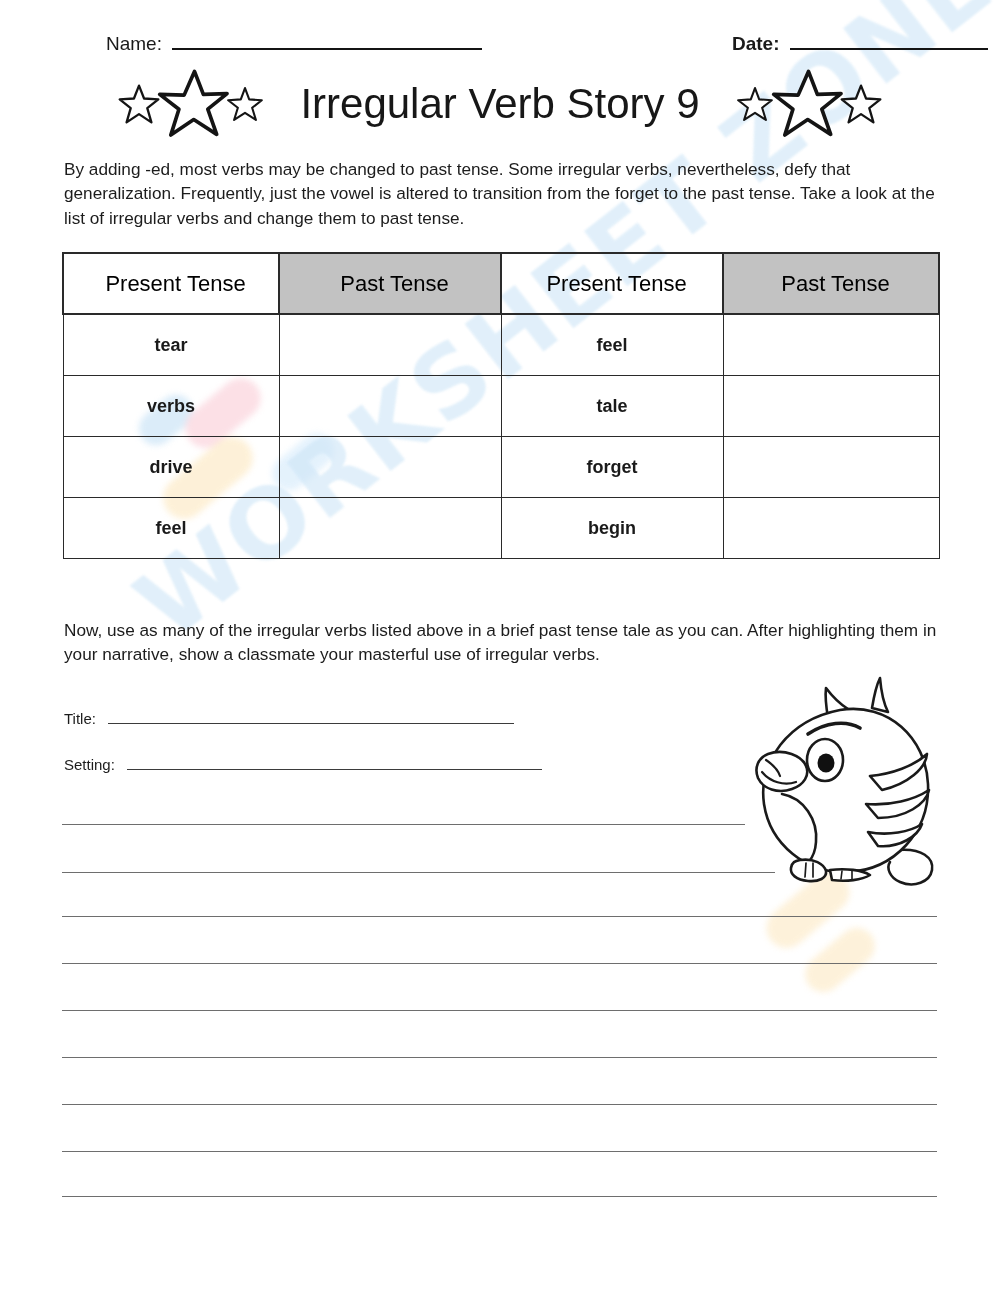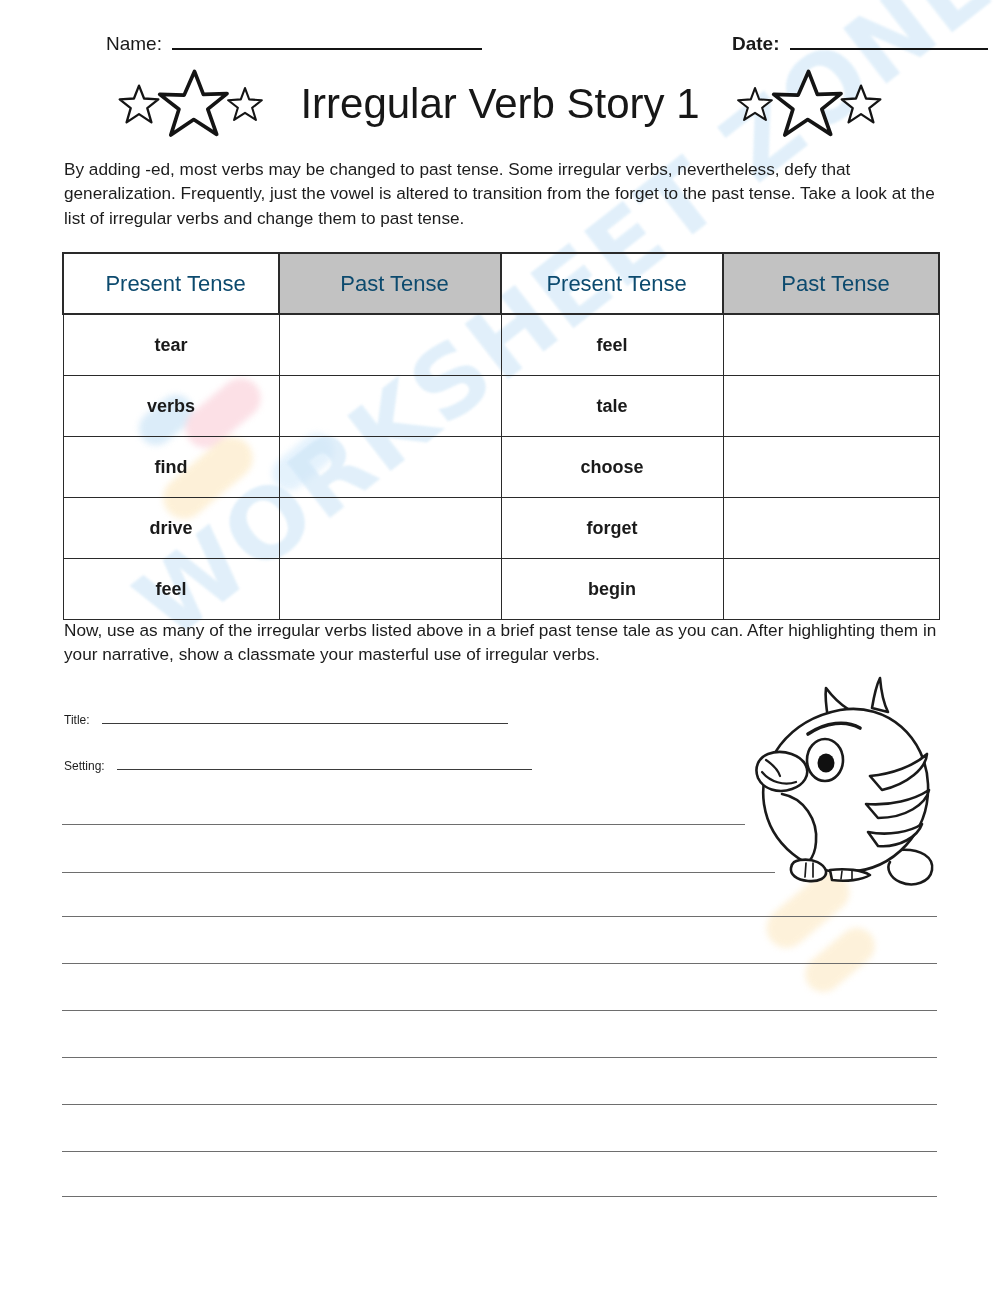--- a/index.html
+++ b/index.html
@@ -145,39 +145,39 @@
   #verb-table col.c4 { width: 216px; }
   #verb-table th, #verb-table td {
     border: 1.6px solid #2a2a2a;
     text-align: center;
     font-weight: 400;
     background: transparent;
   }
   #verb-table th {
     height: 57px;
     font-size: 22px;
-    color: #0c4a6e;
+    color: #000000;
     border-width: 2.2px;
     padding-left: 10px;
   }
   #verb-table th.shaded { background: #c2c2c2; }
   #verb-table td {
     height: 58px;
     font-size: 18px;
     color: #1a1a1a;
     font-weight: bold;
   }
 
   
   .prompt {
     position: absolute;
     left: 64px;
     display: flex;
     align-items: baseline;
-    font-size: 12px;
+    font-size: 15px;
     color: #1c1c1c;
     z-index: 2;
   }
   #prompt-title   { top: 709px; }
   #prompt-setting { top: 755px; }
   .prompt-rule {
     display: inline-block;
     border-bottom: 1.5px solid #3b3b3b;
     height: 14px;
     margin-left: 12px;
@@ -247,21 +247,21 @@
         <path d="M50 10 L61 38 L92 40 L68 59 L77 90 L50 72 L23 90 L32 59 L8 40 L39 38 Z" fill="#ffffff" stroke="#141414" stroke-width="5" stroke-linejoin="round"></path>
       </svg>
       <svg width="74" height="74" viewBox="0 0 100 100" style="margin:0 -6px;">
         <path d="M52 6 L64 37 L96 36 L70 57 L82 91 L51 71 L20 92 L31 57 L5 37 L38 38 Z" fill="#ffffff" stroke="#141414" stroke-width="5" stroke-linejoin="round"></path>
       </svg>
       <svg width="42" height="42" viewBox="0 0 100 100">
         <path d="M50 12 L60 39 L90 41 L67 59 L76 88 L50 71 L24 88 L33 59 L10 41 L40 39 Z" fill="#ffffff" stroke="#141414" stroke-width="5" stroke-linejoin="round"></path>
       </svg>
     </span>
 
-    <span id="title-text">Irregular Verb Story 1</span>
+    <span id="title-text">Irregular Verb Story 9</span>
 
     <span class="star-group">
       <svg width="42" height="42" viewBox="0 0 100 100">
         <path d="M50 12 L60 39 L90 41 L67 59 L76 88 L50 71 L24 88 L33 59 L10 41 L40 39 Z" fill="#ffffff" stroke="#141414" stroke-width="5" stroke-linejoin="round"></path>
       </svg>
       <svg width="74" height="74" viewBox="0 0 100 100" style="margin:0 -6px;">
         <path d="M52 6 L64 37 L96 36 L70 57 L82 91 L51 71 L20 92 L31 57 L5 37 L38 38 Z" fill="#ffffff" stroke="#141414" stroke-width="5" stroke-linejoin="round"></path>
       </svg>
       <svg width="46" height="46" viewBox="0 0 100 100">
         <path d="M50 10 L61 38 L92 40 L68 59 L77 90 L50 72 L23 90 L32 59 L8 40 L39 38 Z" fill="#ffffff" stroke="#141414" stroke-width="5" stroke-linejoin="round"></path>
@@ -291,26 +291,20 @@
       <tr>
         <td>tear</td>
         <td></td>
         <td>feel</td>
         <td></td>
       </tr>
       <tr>
         <td>verbs</td>
         <td></td>
         <td>tale</td>
-        <td></td>
-      </tr>
-      <tr>
-        <td>find</td>
-        <td></td>
-        <td>choose</td>
         <td></td>
       </tr>
       <tr>
         <td>drive</td>
         <td></td>
         <td>forget</td>
         <td></td>
       </tr>
       <tr>
         <td>feel</td>

